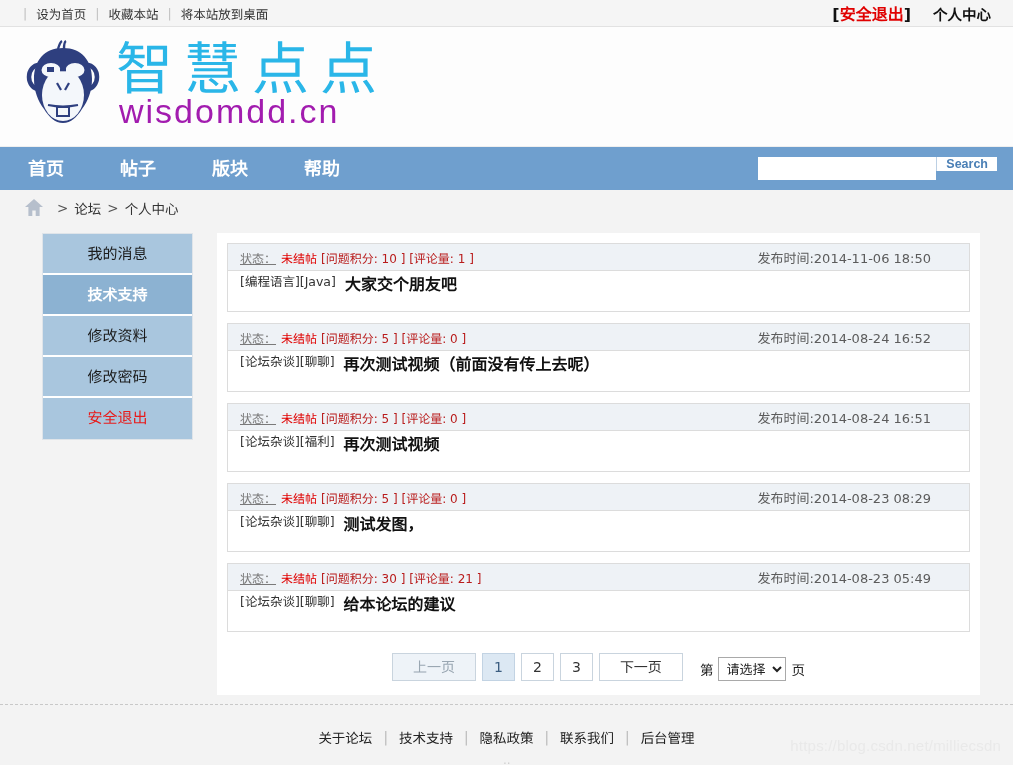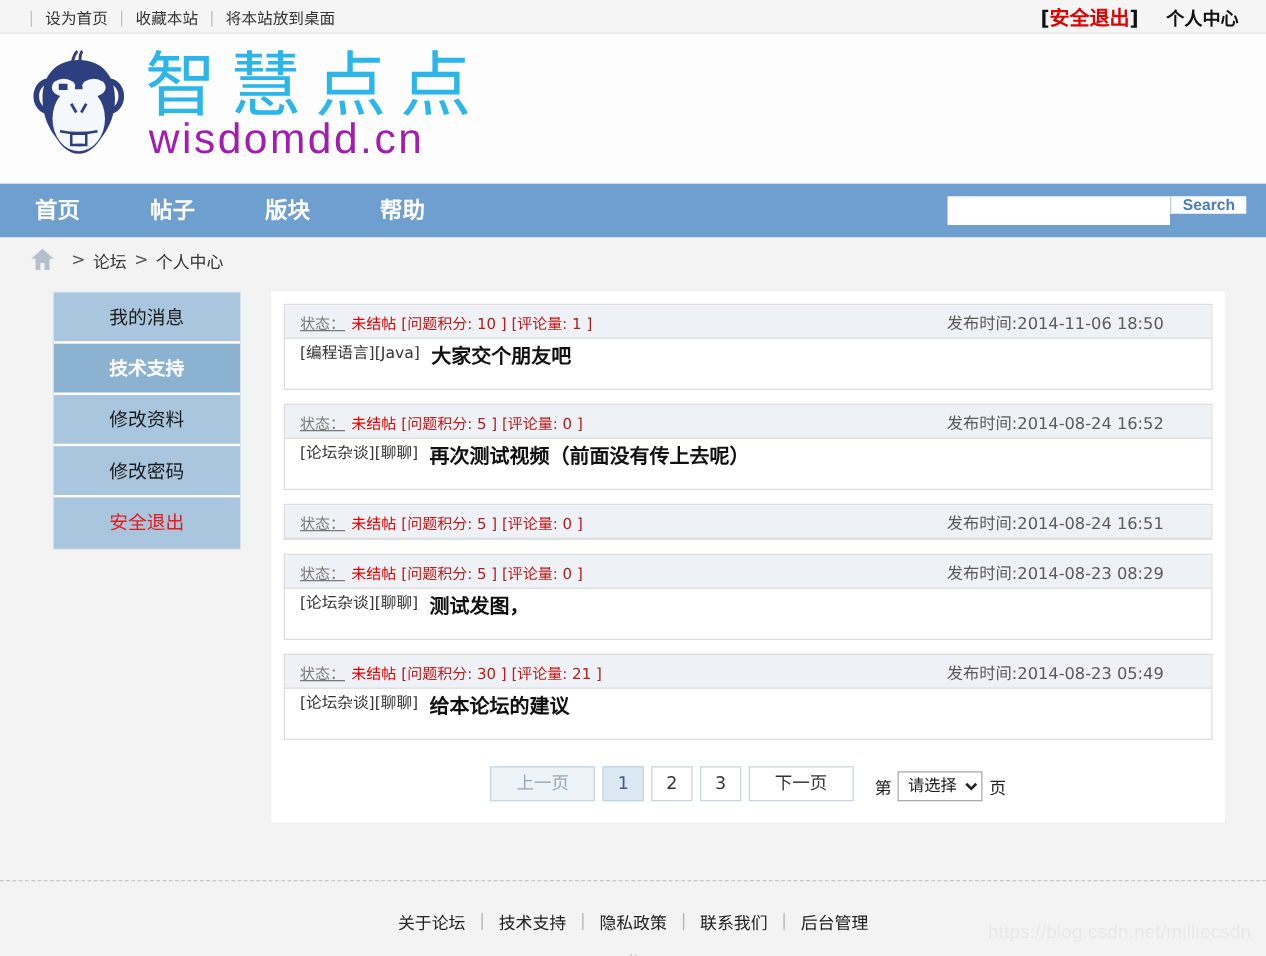--- a/index.html
+++ b/index.html
@@ -373,20 +373,24 @@
       </div>
     </div>
 
     <div class="post">
       <div class="post-head">
         <span class="post-status-label">状态：</span>
         <span class="post-status-value">未结帖</span>
         <span class="post-meta">[问题积分: 5 ] [评论量: 0 ]</span>
         <span class="post-time">发布时间:2014-08-24 16:51</span>
       </div>
+      <div class="post-body">
+        <span class="post-cats">[论坛杂谈][福利]</span>
+        <a class="post-title" href="#">再次测试视频</a>
+      </div>
     </div>
 
     <div class="post">
       <div class="post-head">
         <span class="post-status-label">状态：</span>
         <span class="post-status-value">未结帖</span>
         <span class="post-meta">[问题积分: 5 ] [评论量: 0 ]</span>
         <span class="post-time">发布时间:2014-08-23 08:29</span>
       </div>
       <div class="post-body">

